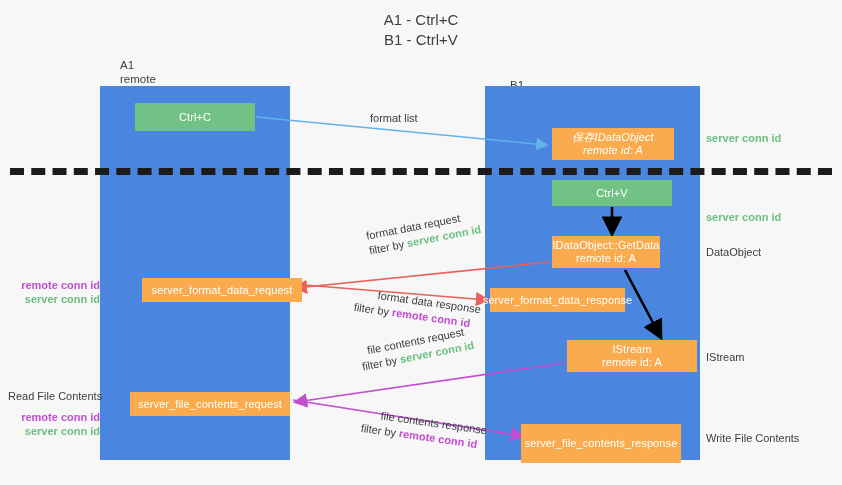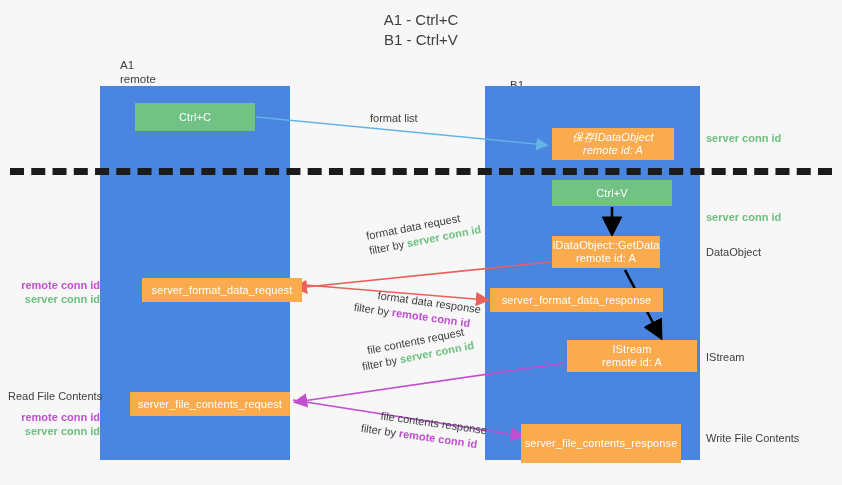--- a/index.html
+++ b/index.html
@@ -50,21 +50,21 @@
   }
   .node.green{background:#72c285;}
   .node.orange{background:#f9ab4e;}
   .node .l2{display:block;}
 
   #n-ctrlc{left:135px;top:103px;width:120px;height:28px;}
   #n-idataobject{left:552px;top:128px;width:122px;height:32px;font-style:italic;}
   #n-ctrlv{left:552px;top:180px;width:120px;height:26px;}
   #n-getdata{left:552px;top:236px;width:108px;height:32px;}
   #n-sfdreq{left:130px;top:278px;width:160px;height:24px;margin-left:12px;}
-  #n-sfdres{left:490px;top:288px;width:173px;height:24px;}
+  #n-sfdres{left:490px;top:288px;width:135px;height:24px;}
   #n-istream{left:567px;top:340px;width:130px;height:32px;}
   #n-sfcreq{left:130px;top:392px;width:160px;height:24px;}
   #n-sfcres{left:521px;top:424px;width:160px;height:39px;}
 
   
   .ann{font-size:11px;line-height:14px;font-weight:bold;}
   .ann.plain{font-weight:normal;color:#3c4043;}
   .green-t{color:#6dbf7f;}
   .magenta-t{color:#c14fd0;}
 

